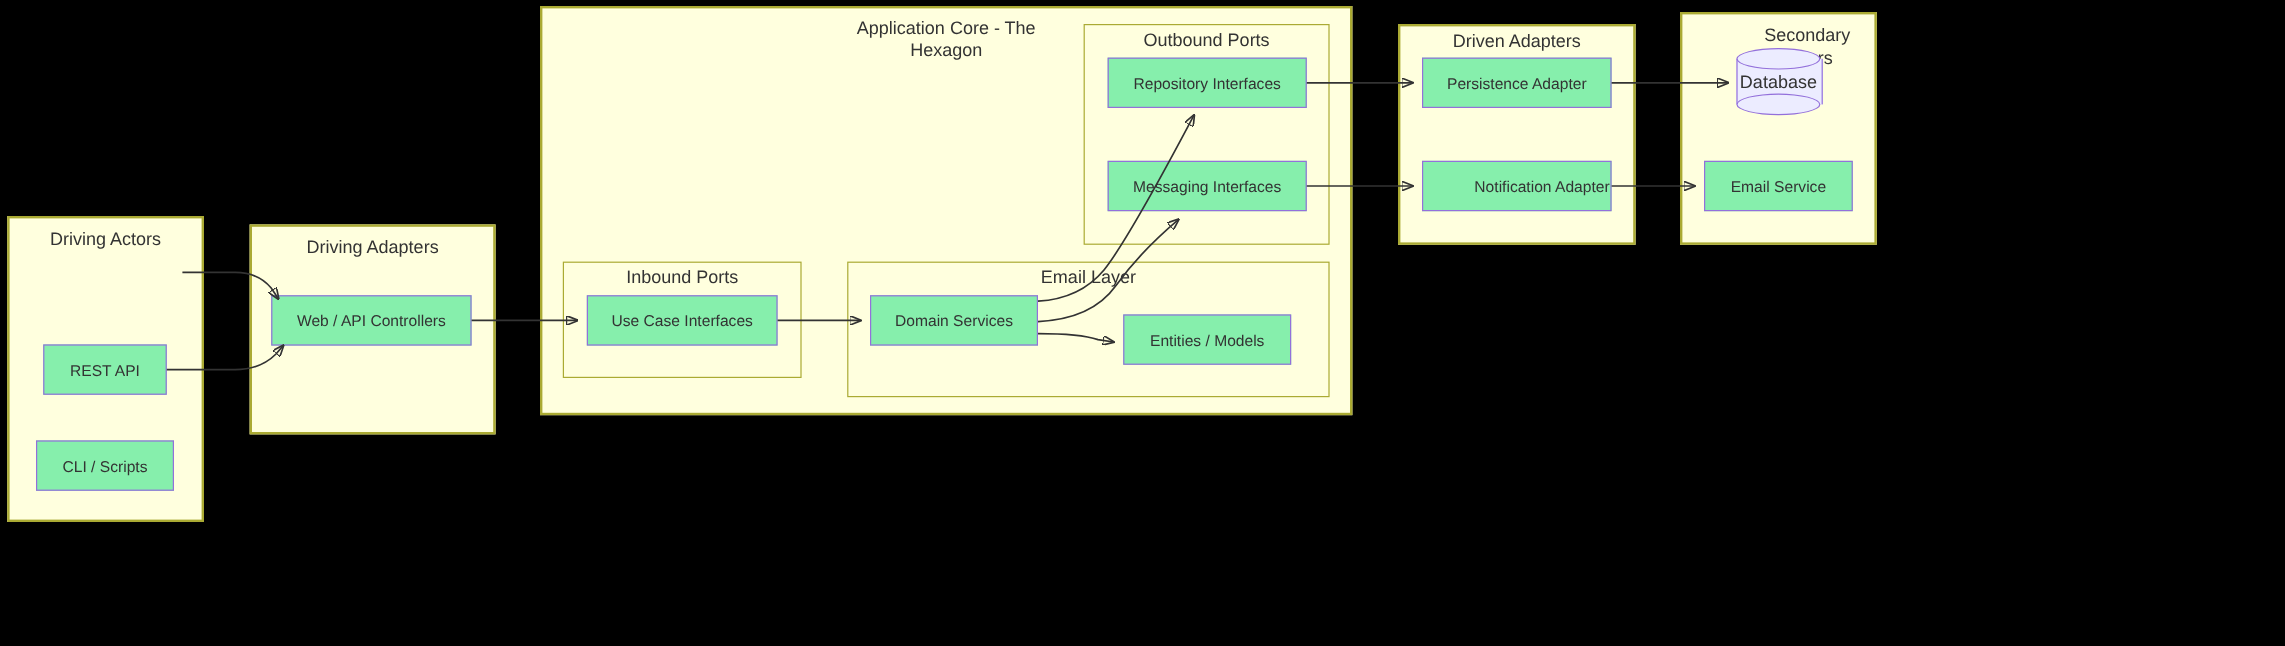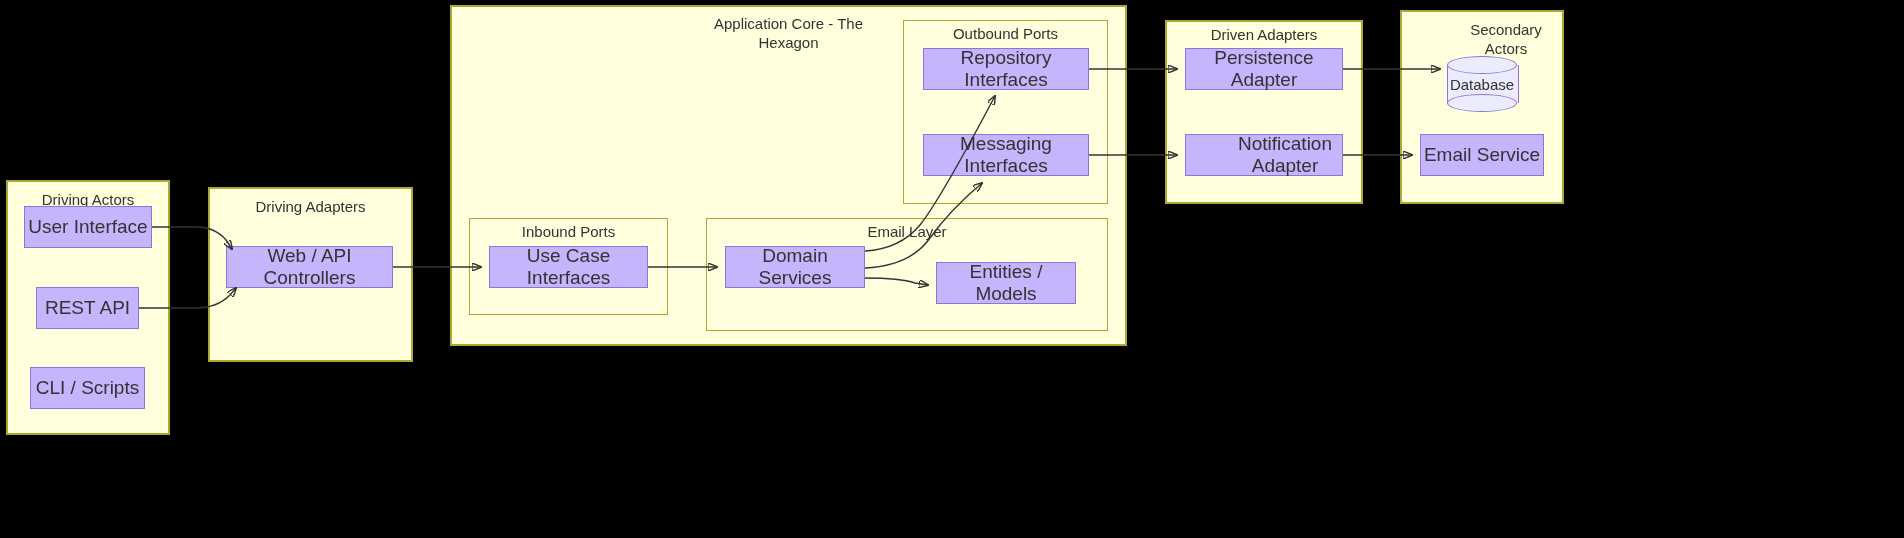--- a/index.html
+++ b/index.html
@@ -2,44 +2,43 @@
 <html><head>
 <meta charset="utf-8">
 <style>
   html,body{margin:0;padding:0;background:#000;}
   #stage{position:relative;width:1904px;height:538px;background:#000;
          font-family:"Liberation Sans","DejaVu Sans",sans-serif;overflow:hidden;}
   .grp{position:absolute;background:#ffffde;border:1px solid #aaaa33;box-sizing:border-box;}
   .grp.thick{border-width:2px;}
   .grp-title{position:absolute;left:0;right:0;text-align:center;color:#333;
              font-size:15px;line-height:19px;white-space:pre-line;}
-  .node{position:absolute;background:#c4b5fd;border:1px solid #9370db;
+  .node{position:absolute;background:#86efac;border:1px solid #9370db;
         box-sizing:border-box;display:flex;align-items:center;justify-content:center;
-        color:#333;font-size:19px;text-align:center;}
+        color:#333;font-size:13px;text-align:center;}
   .cyl{position:absolute;}
   .cyl .body{position:absolute;left:0;top:9px;width:100%;height:calc(100% - 18px);
              background:#ececff;border-left:1px solid #9370db;border-right:1px solid #9370db;}
   .cyl .top{position:absolute;left:0;top:0;width:100%;height:18px;background:#ececff;
             border:1px solid #9370db;border-radius:50%;box-sizing:border-box;}
   .cyl .bot{position:absolute;left:0;bottom:0;width:100%;height:18px;background:#ececff;
             border:1px solid #9370db;border-radius:50%;box-sizing:border-box;}
   .cyl .lbl{position:absolute;left:0;top:0;width:100%;height:100%;display:flex;
             align-items:center;justify-content:center;color:#333;font-size:15px;}
   svg.edges{position:absolute;left:0;top:0;width:1904px;height:538px;overflow:visible;}
   svg.edges path{fill:none;stroke:#333;stroke-width:1.4px;}
 </style>
 </head>
 <body>
 
 <div id="stage">
 
   <div class="grp thick" style="left:6px;top:180px;width:164px;height:255px;">
     <div class="grp-title" style="top:8px;">Driving Actors</div>
   </div>
-  <div class="node" style="left:24px;top:206px;width:128px;height:42px;">User Interface</div>
   <div class="node" style="left:36px;top:287px;width:103px;height:42px;">REST API</div>
   <div class="node" style="left:30px;top:367px;width:115px;height:42px;">CLI / Scripts</div>
 
   <div class="grp thick" style="left:208px;top:187px;width:205px;height:175px;">
     <div class="grp-title" style="top:8px;">Driving Adapters</div>
   </div>
   <div class="node" style="left:226px;top:246px;width:167px;height:42px;">Web / API Controllers</div>
 
   <div class="grp thick" style="left:450px;top:5px;width:677px;height:341px;">
     <div class="grp-title" style="top:7px;">Application Core - The
@@ -65,21 +64,21 @@
 
   <div class="grp thick" style="left:1165px;top:20px;width:198px;height:184px;">
     <div class="grp-title" style="top:3px;">Driven Adapters</div>
   </div>
   <div class="node" style="left:1185px;top:48px;width:158px;height:42px;">Persistence Adapter</div>
   <div class="node" style="left:1185px;top:134px;width:158px;height:42px;padding-left:42px;">Notification Adapter</div>
 
   <div class="grp thick" style="left:1400px;top:10px;width:164px;height:194px;">
     <div class="grp-title" style="top:8px;padding-left:48px;">Secondary Actors</div>
   </div>
-  <div class="cyl" style="left:1447px;top:40px;width:70px;height:56px;margin-top:16px;">
+  <div class="cyl" style="left:1447px;top:40px;width:70px;height:56px;">
     <div class="body"></div>
     <div class="bot"></div>
     <div class="top"></div>
     <div class="lbl">Database</div>
   </div>
   <div class="node" style="left:1420px;top:134px;width:124px;height:42px;">Email Service</div>
 
   <svg class="edges" viewBox="0 0 1904 538">
     <defs>
       <marker id="ah" markerWidth="10" markerHeight="8" refX="9" refY="4" orient="auto" markerUnits="userSpaceOnUse">

